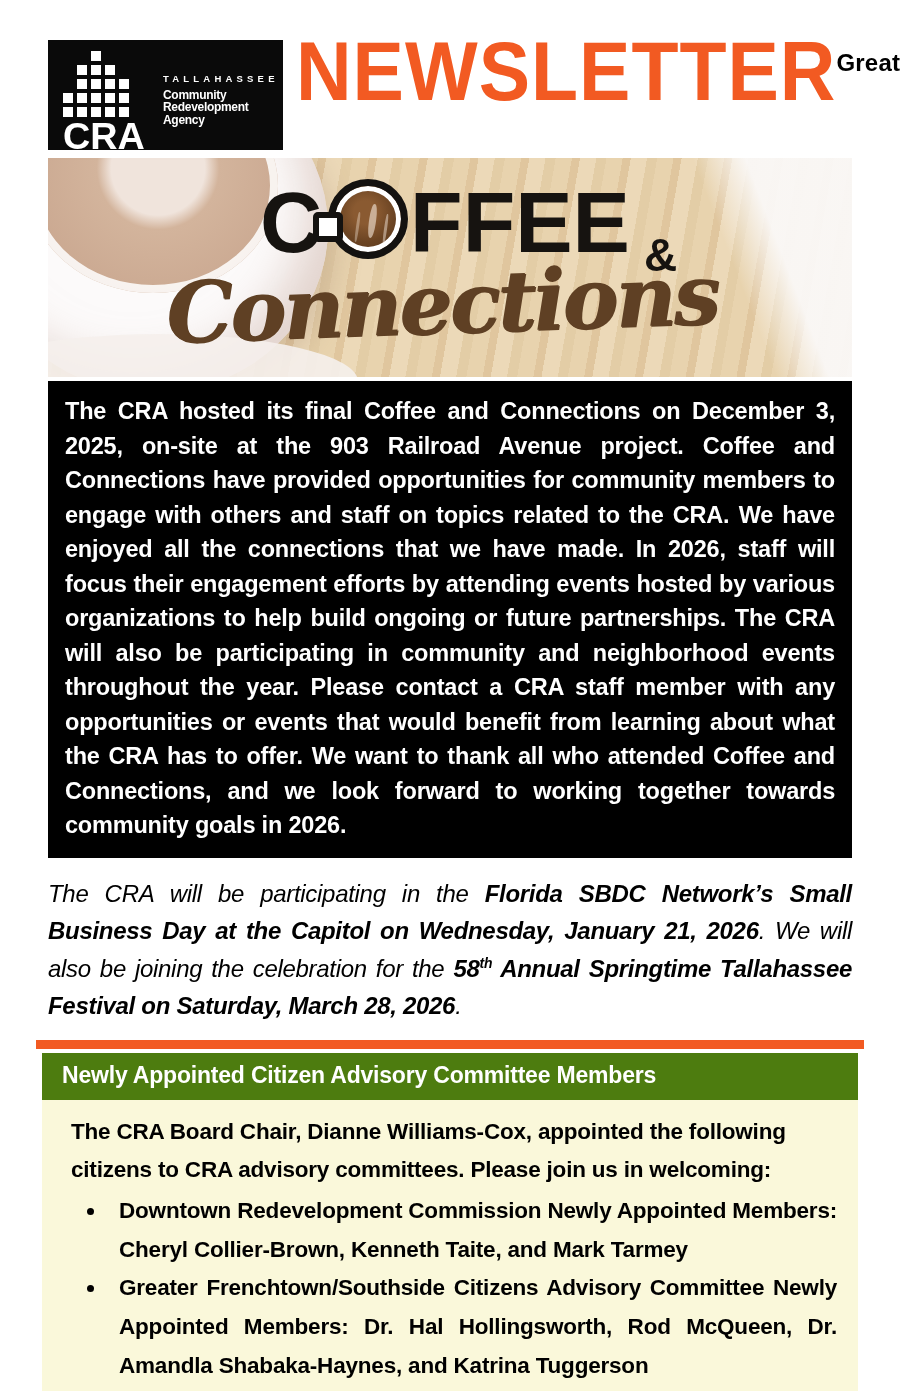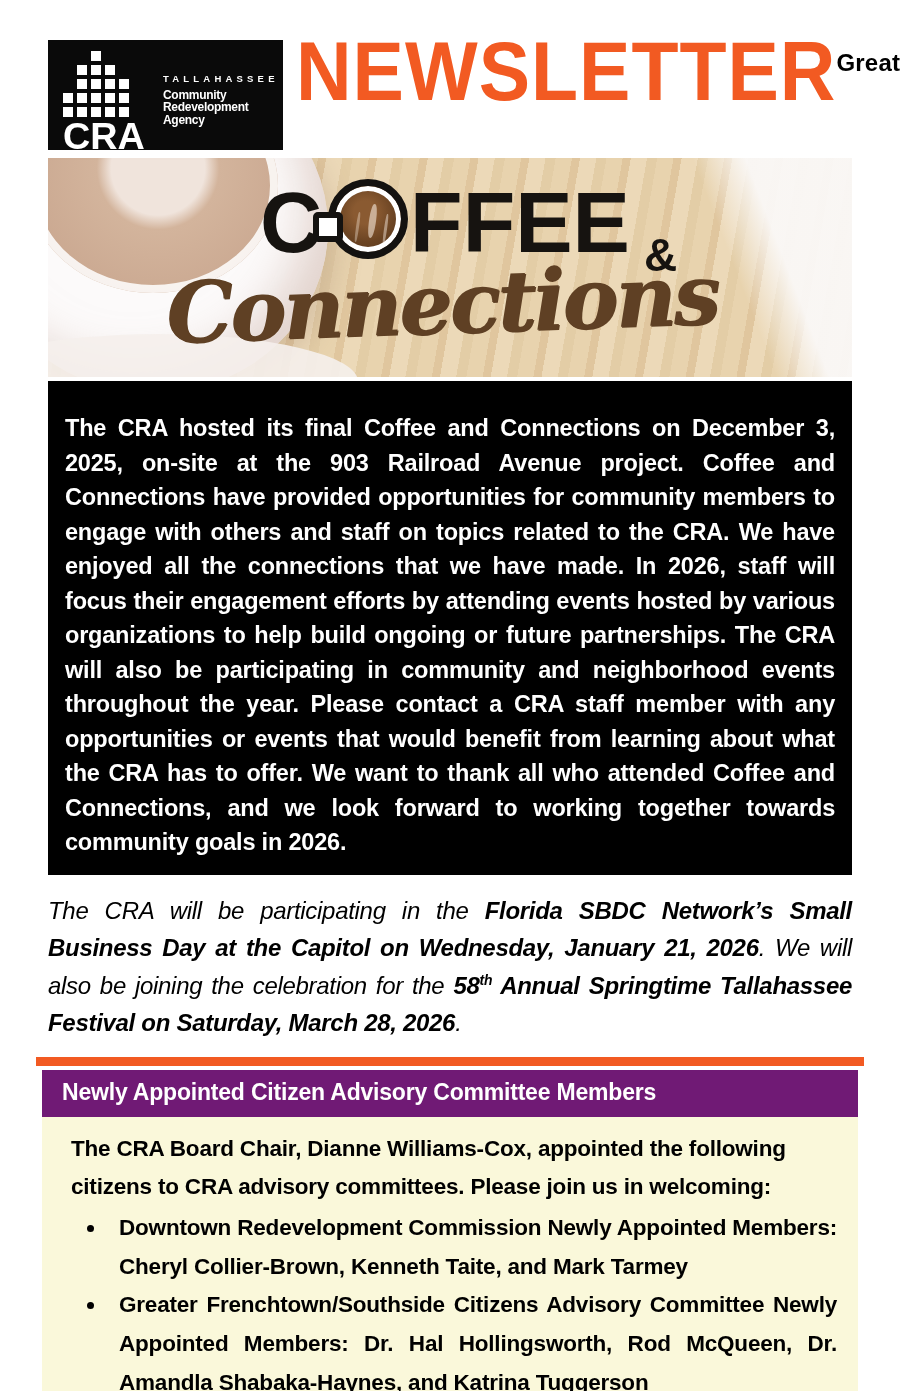--- a/index.html
+++ b/index.html
@@ -88,36 +88,36 @@
   .script-word {
     position: absolute; top: 96px; left: 118px; z-index: 3;
     font-family: "DejaVu Serif", serif; font-style: italic; font-weight: bold;
     font-size: 84px; color: #5f4024; letter-spacing: -3px; transform: rotate(-2deg);
     text-shadow: 1px 1px 0 #5f4024;
   }
 
   
   .article-box {
     margin: 4px 48px 4px; background: #000; color: #fff;
-    padding: 30px 17px 15px; font-size: 23.5px; font-weight: 700;
+    padding: 13px 17px 15px; font-size: 23.5px; font-weight: 700;
     line-height: 1.47; text-align: justify; letter-spacing: -0.2px;
   }
 
   
   .events-note {
     margin: 17px 48px 0; font-size: 24px; font-style: italic;
     line-height: 1.56; text-align: justify; letter-spacing: -0.3px;
   }
   .events-note .b { font-weight: 700; }
   .events-note .sup { font-size: 0.58em; vertical-align: super; margin-top: 32px; }
 
   
   .divider { margin: 15px 36px 0; height: 9px; background: #F25A22; }
   .committee-bar {
-    margin: 4px 42px 0; background: #701a75; color: #fff;
+    margin: 4px 42px 0; background: #4d7c0f; color: #fff;
     font-size: 23px; font-weight: 700; padding: 9px 20px 11px; letter-spacing: -0.2px;
   }
   .committee-body {
     margin: 0 42px; background: #FAF8DA; padding: 13px 21px 18px;
     font-size: 22.5px; font-weight: 700; letter-spacing: -0.2px;
   }
   .committee-intro { line-height: 1.72; text-align: left; margin-left: 8px; }
   .committee-list { list-style: disc; margin-top: 2px; padding-left: 44px; }
   .committee-list li { line-height: 1.72; text-align: justify; padding-left: 12px; }
 </style>

